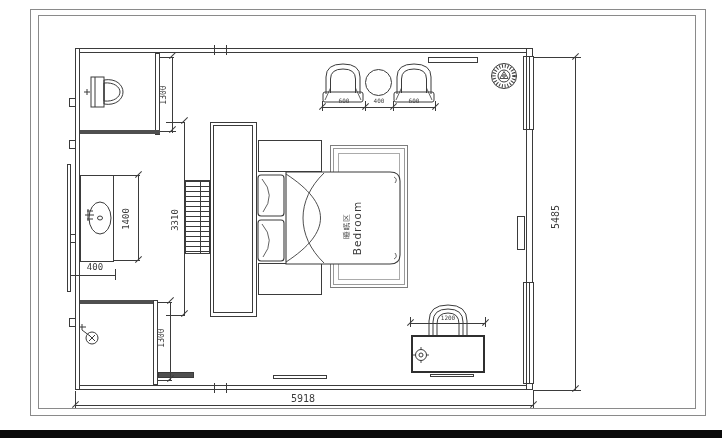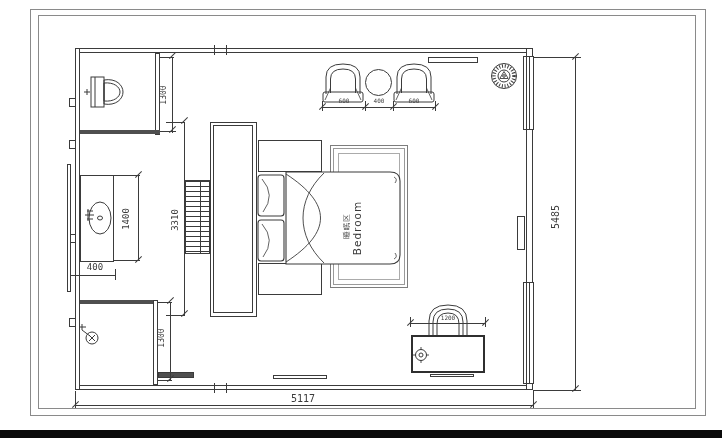--- a/index.html
+++ b/index.html
@@ -193,15 +193,15 @@
   <div class="ln" style="left:575px;top:58px;width:1px;height:332px"></div>
   <div class="dt" style="left:571px;top:56px"></div>
   <div class="dt" style="left:571px;top:388px"></div>
   <div class="dim rot" style="left:539px;top:211px;width:36px;height:12px;font-size:10px">5485</div>
 
   <div class="ln" style="left:75px;top:391px;width:1px;height:17px"></div>
   <div class="ln" style="left:533px;top:391px;width:1px;height:17px"></div>
   <div class="ln" style="left:75px;top:405px;width:458px;height:1px"></div>
   <div class="dt" style="left:71px;top:404px"></div>
   <div class="dt" style="left:529px;top:404px"></div>
-  <div class="dim" style="left:275px;top:394px;width:56px;height:10px;font-size:10px">5117</div>
+  <div class="dim" style="left:275px;top:394px;width:56px;height:10px;font-size:10px">5918</div>
 
 </div>
 
 </body></html>

